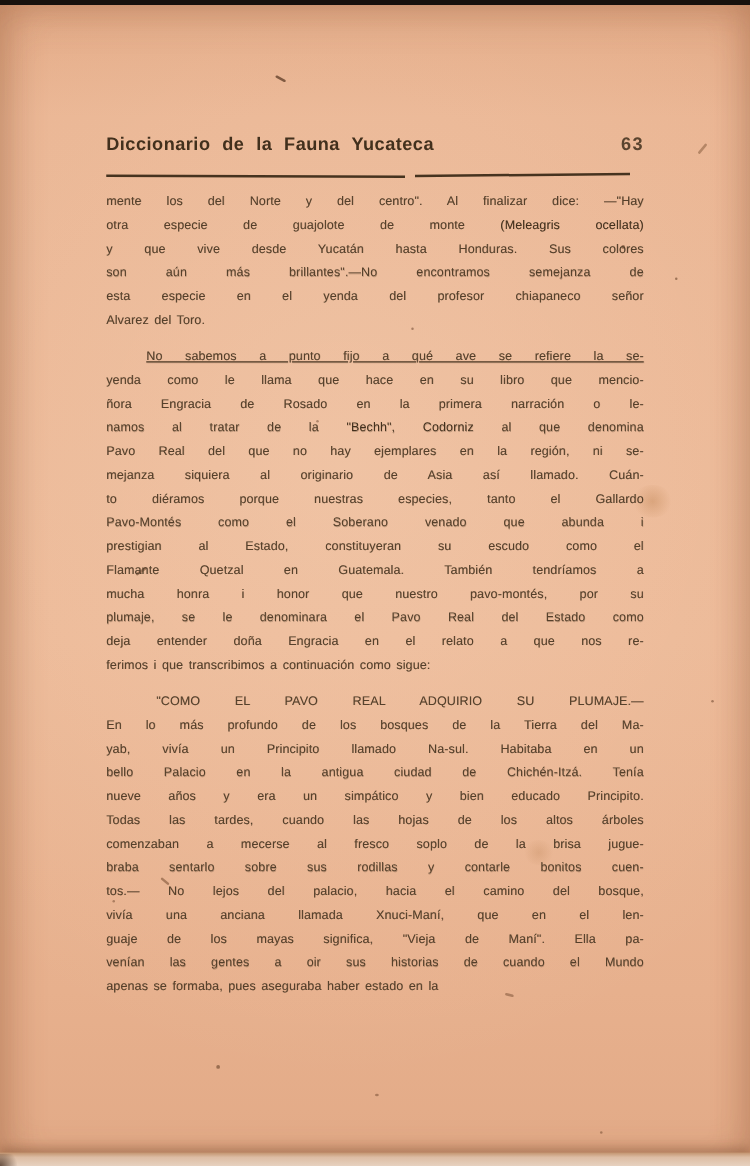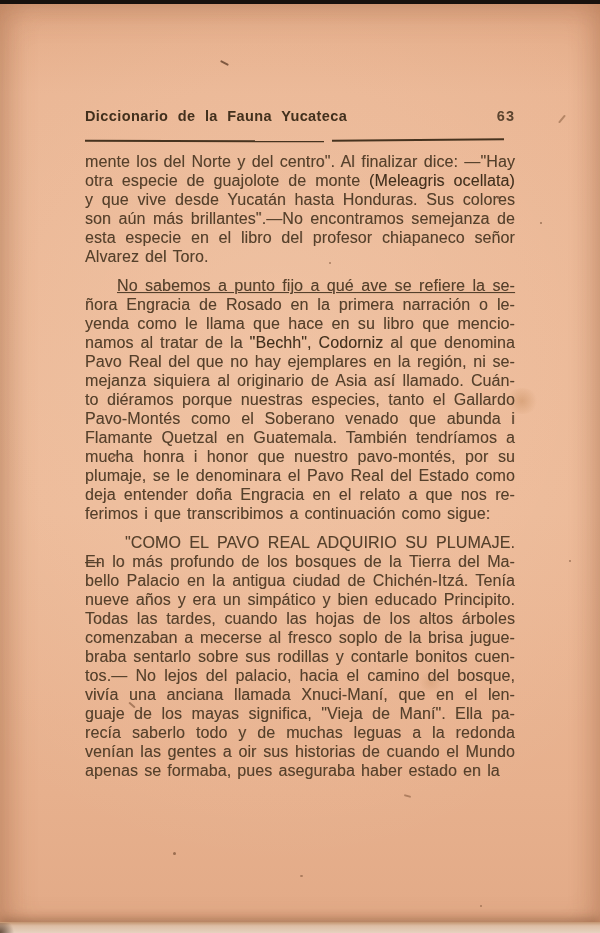--- a/index.html
+++ b/index.html
@@ -57,21 +57,21 @@
     background: #46331f; transform: rotate(0.15deg);
   }
   .rule-right {
     position: absolute; left: 247px; top: 2px; width: 172px; height: 2px;
     background: #46331f; transform: rotate(-0.5deg);
   }
   .text-block { margin-top: 9px; }
   .paragraph { margin-top: 10px; }
   .paragraph:first-child { margin-top: 0; }
   .line {
-    font-size: 16px; line-height: 19px; height: 19px;
+    font-size: 10px; line-height: 19px; height: 19px;
     letter-spacing: 0.1px; word-spacing: 1.5px;
     text-align: justify; text-align-last: justify;
     white-space: normal;
     color: var(--ink, #55402b);
     text-shadow: 0.3px 0.3px 0.3px rgba(85,64,43,0.35);
   }
   .line.last { text-align-last: left; }
   .line.indent { text-indent: 32px; text-decoration: underline; }
   .line.indent-lg { text-indent: 40px; }
   .bold { font-weight: normal; color: var(--ink-dark, #42301d); }
@@ -106,50 +106,51 @@
     <div class="rule-row">
       <div class="rule-left"></div>
       <div class="rule-right"></div>
     </div>
     <div class="text-block" id="text-block">
         <div class="paragraph">
           <div class="line"><span>mente los del Norte y del centro". Al finalizar dice: —"Hay</span></div>
           <div class="line"><span>otra especie de guajolote de monte </span><span class="bold">(Meleagris ocellata)</span></div>
           <div class="line"><span>y que vive desde Yucatán hasta Honduras. Sus colores</span></div>
           <div class="line"><span>son aún más brillantes".—No encontramos semejanza de</span></div>
-          <div class="line"><span>esta especie en el libro del profesor chiapaneco señor</span></div>
+          <div class="line"><span>esta especie en el yenda del profesor chiapaneco señor</span></div>
           <div class="line last"><span>Alvarez del Toro.</span></div>
         </div>
         <div class="paragraph">
           <div class="line indent"><span>No sabemos a punto fijo a qué ave se refiere la se-</span></div>
+          <div class="line"><span>yenda como le llama que hace en su libro que mencio-</span></div>
           <div class="line"><span>ñora Engracia de Rosado en la primera narración o le-</span></div>
-          <div class="line"><span>yenda como le llama que hace en su libro que mencio-</span></div>
           <div class="line"><span>namos al tratar de la </span><span class="bold">"Bechh", Codorniz</span><span> al que denomina</span></div>
           <div class="line"><span>Pavo Real del que no hay ejemplares en la región, ni se-</span></div>
           <div class="line"><span>mejanza siquiera al originario de Asia así llamado. Cuán-</span></div>
           <div class="line"><span>to diéramos porque nuestras especies, tanto el Gallardo</span></div>
           <div class="line"><span>Pavo-Montés como el Soberano venado que abunda i</span></div>
+          <div class="line"><span>prestigian al Estado, constituyeran su escudo como el</span></div>
           <div class="line"><span>Flamante Quetzal en Guatemala. También tendríamos a</span></div>
           <div class="line"><span>mucha honra i honor que nuestro pavo-montés, por su</span></div>
           <div class="line"><span>plumaje, se le denominara el Pavo Real del Estado como</span></div>
           <div class="line"><span>deja entender doña Engracia en el relato a que nos re-</span></div>
           <div class="line last"><span>ferimos i que transcribimos a continuación como sigue:</span></div>
         </div>
         <div class="paragraph">
           <div class="line indent-lg"><span>"COMO EL PAVO REAL ADQUIRIO SU PLUMAJE.—</span></div>
           <div class="line"><span>En lo más profundo de los bosques de la Tierra del Ma-</span></div>
+          <div class="line"><span>yab, vivía un Principito llamado Na-sul. Habitaba en un</span></div>
           <div class="line"><span>bello Palacio en la antigua ciudad de Chichén-Itzá. Tenía</span></div>
           <div class="line"><span>nueve años y era un simpático y bien educado Principito.</span></div>
           <div class="line"><span>Todas las tardes, cuando las hojas de los altos árboles</span></div>
           <div class="line"><span>comenzaban a mecerse al fresco soplo de la brisa jugue-</span></div>
           <div class="line"><span>braba sentarlo sobre sus rodillas y contarle bonitos cuen-</span></div>
           <div class="line"><span>tos.— No lejos del palacio, hacia el camino del bosque,</span></div>
           <div class="line"><span>vivía una anciana llamada Xnuci-Maní, que en el len-</span></div>
           <div class="line"><span>guaje de los mayas significa, "Vieja de Maní". Ella pa-</span></div>
-          <div class="line"><span>recía saberlo todo y de muchas leguas a la redonda</span></div>
           <div class="line"><span>venían las gentes a oir sus historias de cuando el Mundo</span></div>
           <div class="line last"><span>apenas se formaba, pues aseguraba haber estado en la</span></div>
         </div>
       </div>
   </div>
 
   <div class="vignette"></div>
   <div class="page-bottom-edge"></div>
   <div class="corner-smudge"></div>
   <div class="scan-edge-top"></div>

